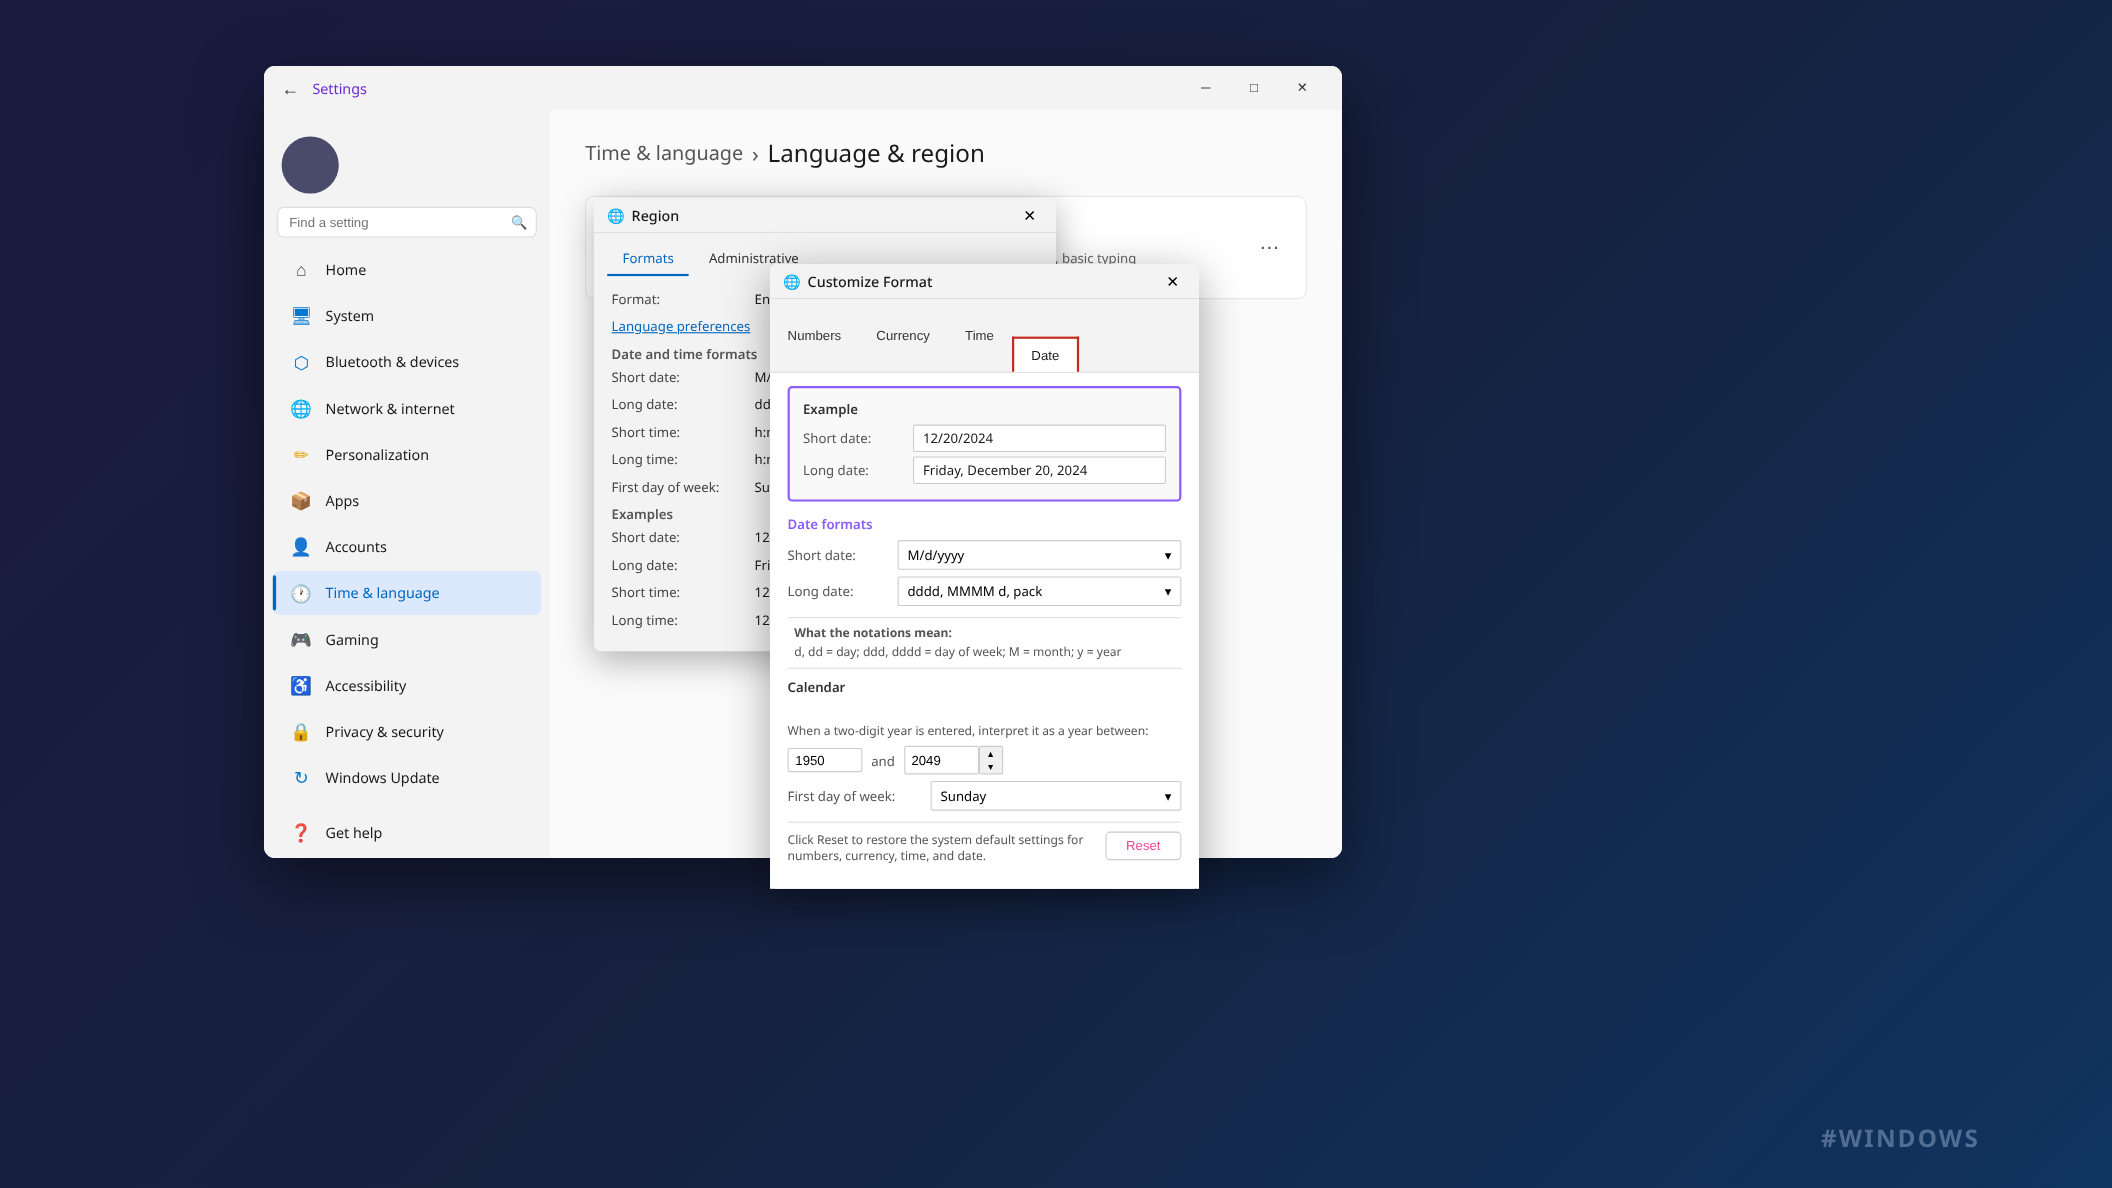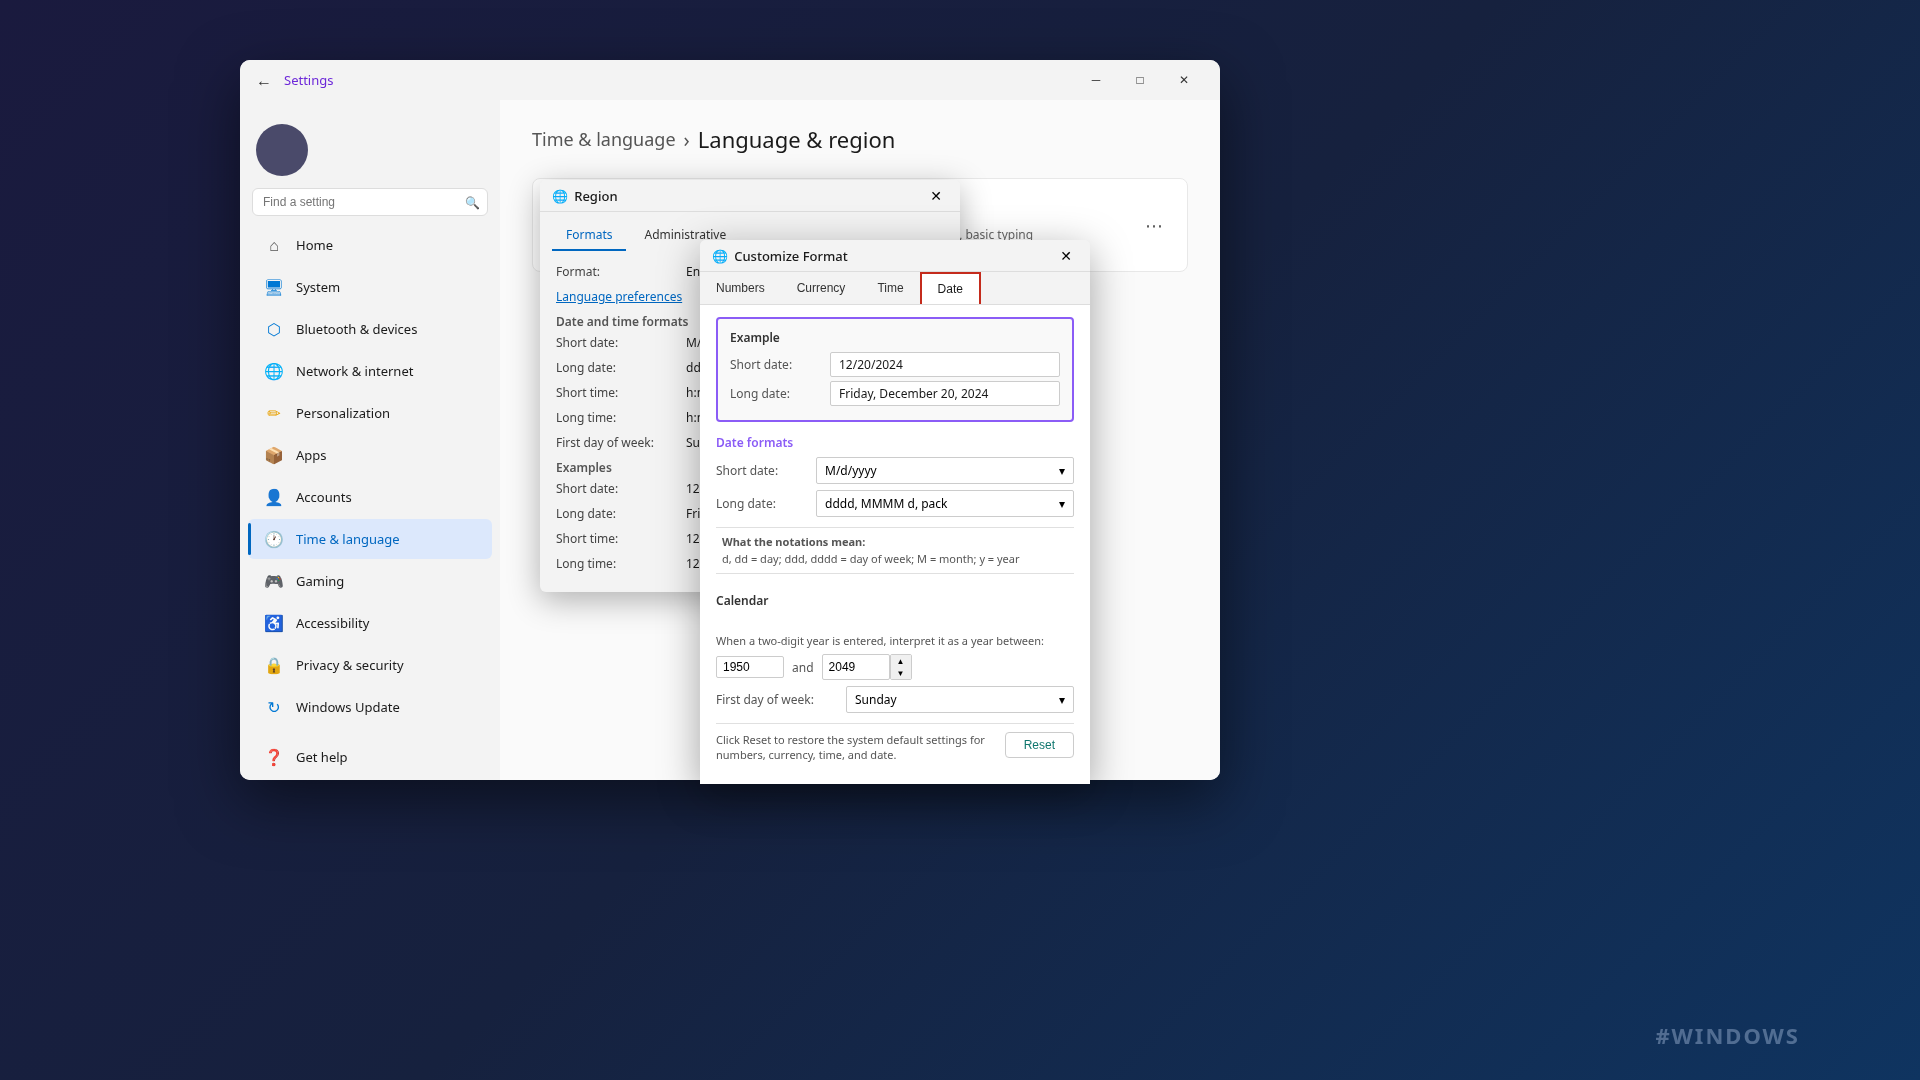--- a/index.html
+++ b/index.html
@@ -404,21 +404,21 @@
       background: #fff;
       cursor: pointer;
       display: flex;
       align-items: center;
       justify-content: space-between;
     }
     .notation-text {
       font-size: 11px;
       color: #555;
       line-height: 1.5;
-      margin-bottom: 18px;
+      margin-bottom: 8px;
       padding: 6px;
       border-top: 1px solid #e0e0e0;
       border-bottom: 1px solid #e0e0e0;
     }
     .calendar-section { margin-bottom: 10px; }
     .calendar-title {
       font-size: 12px;
       font-weight: 600;
       color: #333;
       margin-bottom: 24px;
@@ -496,21 +496,21 @@
       border-top: 1px solid #e0e0e0;
       background: #f3f3f3;
     }
     .footer-btn {
       padding: 5px 18px;
       border-radius: 4px;
       font-size: 12px;
       cursor: pointer;
       border: 1px solid #ccc;
       background: #fff;
-      color: #0f766e;
+      color: #ec4899;
     }
     .footer-btn.primary {
       background: #0067c0;
       color: white;
       border-color: #0067c0;
     }
     
     .windows-text {
       position: absolute;
       bottom: 30px;
@@ -712,21 +712,21 @@
       <div class="customize-title">
         <span>🌐</span>
         <span>Customize Format</span>
       </div>
       <button class="dialog-close-btn">✕</button>
     </div>
     <div class="customize-tabs">
       <button class="customize-tab">Numbers</button>
       <button class="customize-tab">Currency</button>
       <button class="customize-tab">Time</button>
-      <button class="customize-tab" style="border:2px solid #c42b1c;background:#fff;color:#1a1a1a;border-bottom:none;">Date</button>
+      <button class="customize-tab" style="border:2px solid #c42b1c;background:#fff;color:#1a1a1a;border-bottom:none;margin-top:34px;">Date</button>
     </div>
     <div class="customize-body">
 
       <div class="example-section">
         <div class="example-title">Example</div>
         <div class="example-row">
           <label>Short date:</label>
           <span class="example-value">12/20/2024</span>
         </div>
         <div class="example-row">

